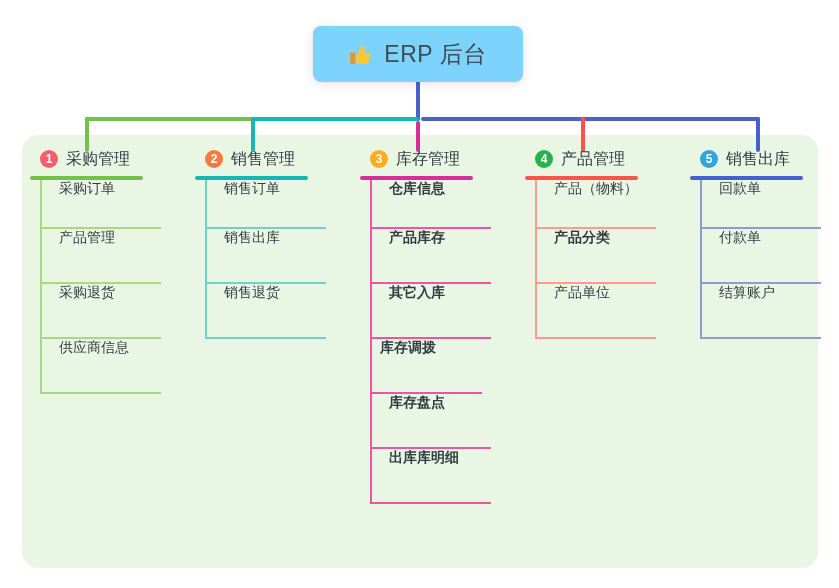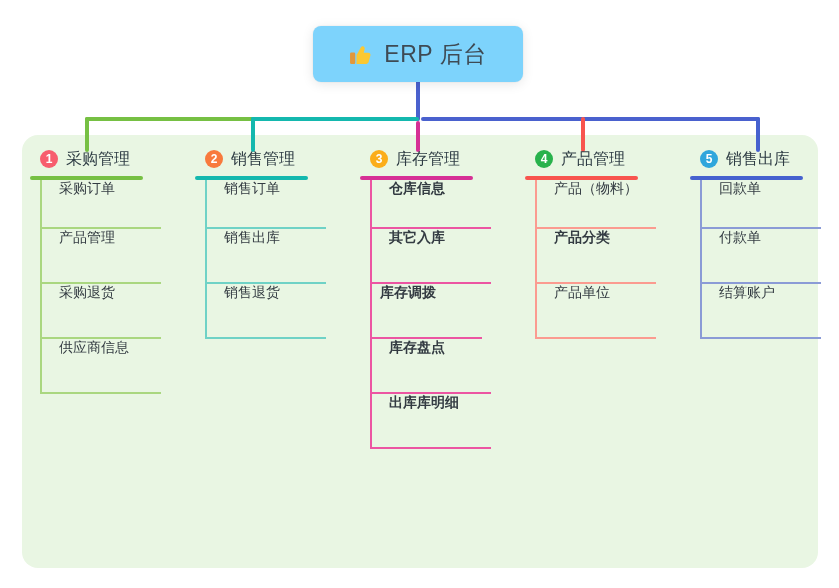--- a/index.html
+++ b/index.html
@@ -120,20 +120,23 @@
         <div class="branch-header">
           <span class="badge" style="background: rgb(251, 173, 26);">3</span>
           <span class="branch-title">库存管理</span>
         </div>
         <div class="branch-underline" style="background: rgb(214, 48, 149);"></div>
         <div class="children" style="border-left-color: rgb(236, 85, 162); font-weight: bold;">
           <div class="child-row first" style="border-bottom-color: rgb(236, 85, 162);">
             <span class="child-label">仓库信息</span>
           </div>
           <div class="child-row" style="border-bottom-color: rgb(236, 85, 162);">
+            <span class="child-label">产品库存</span>
+          </div>
+          <div class="child-row" style="border-bottom-color: rgb(236, 85, 162);">
             <span class="child-label">其它入库</span>
           </div>
           <div class="child-row" style="border-bottom-color: rgb(236, 85, 162); padding-left: 8px;">
             <span class="child-label">库存调拨</span>
           </div>
           <div class="child-row" style="border-bottom-color: rgb(236, 85, 162);">
             <span class="child-label">库存盘点</span>
           </div>
           <div class="child-row" style="border-bottom-color: rgb(236, 85, 162);">
             <span class="child-label">出库库明细</span>

